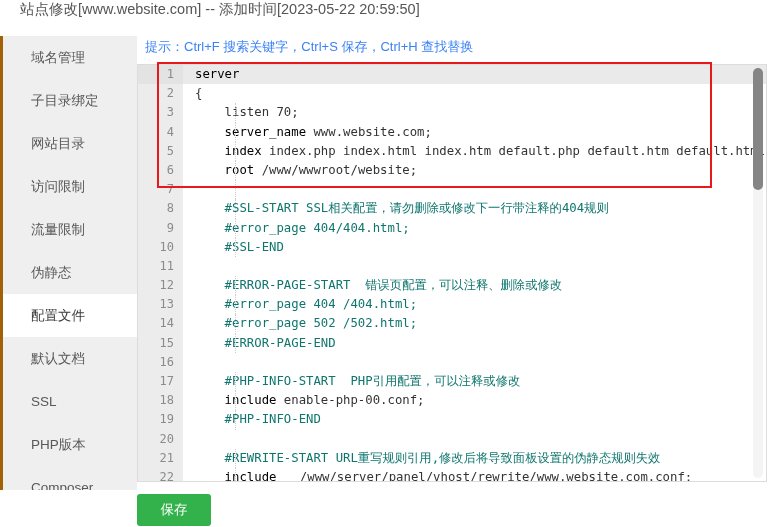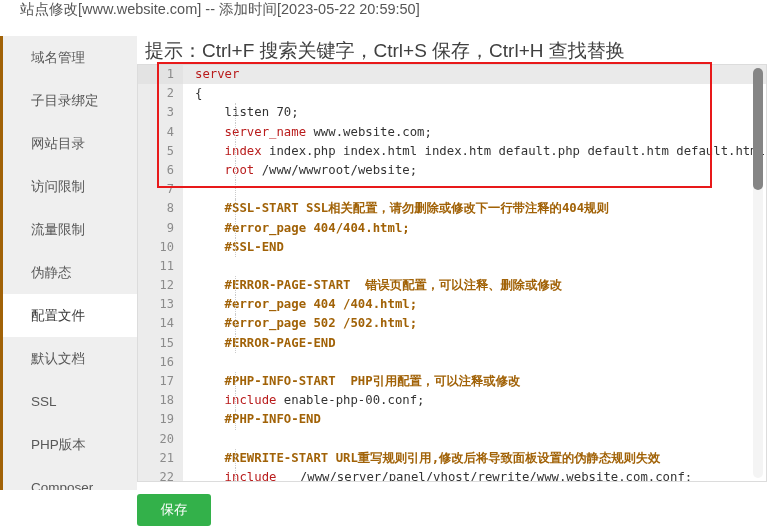--- a/index.html
+++ b/index.html
@@ -58,22 +58,22 @@
   .main {
     position: absolute;
     left: 137px; top: 22px;
     width: 645px; height: 505px;
     background: #ffffff;
     overflow: hidden;
   }
   .hint {
     position: absolute;
     left: 8px; top: 16px;
-    font-size: 19px;
-    color: #404040;
+    font-size: 13px;
+    color: #3b82f6;
     white-space: nowrap;
   }
 
   
   .editor-wrap {
     position: absolute;
     left: 0px; top: 42px;
     width: 630px;
     height: 418px;
     background: #ffffff;
@@ -126,22 +126,22 @@
     padding-left: 12px;
     color: #333333;
     overflow: hidden;
   }
   .guide {
     position: absolute;
     left: 52px; top: 0;
     width: 1px; height: 19.2px;
     border-left: 1px dotted #cccccc;
   }
-  .kw   { color: #b91c1c; }
-  .cmt  { color: #a16207; font-weight: bold; }
+  .kw   { color: #000000; }
+  .cmt  { color: #0f766e; }
   .txt  { color: #333333; }
 
   
   .vscroll {
     position: absolute;
     right: 3px; top: 3px;
     width: 10px;
     height: 410px;
     background: #f4f4f4;
     border-radius: 6px;

